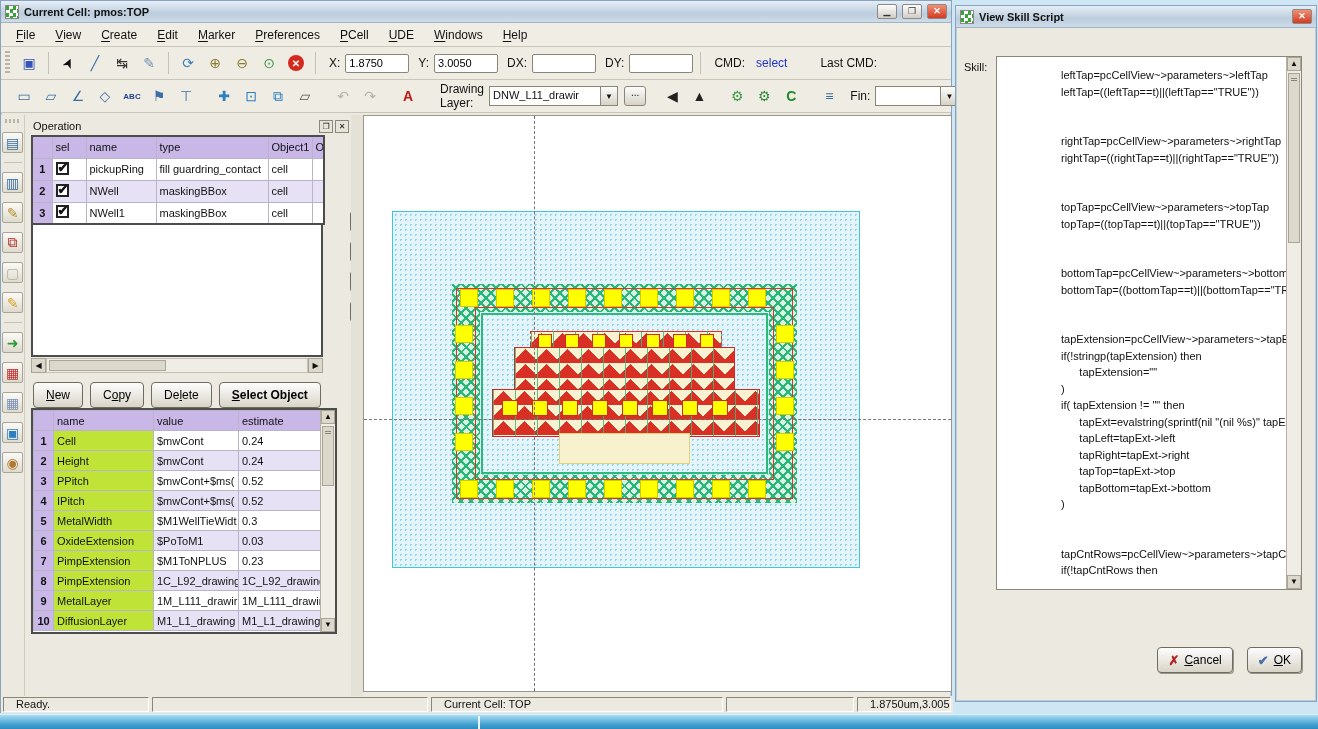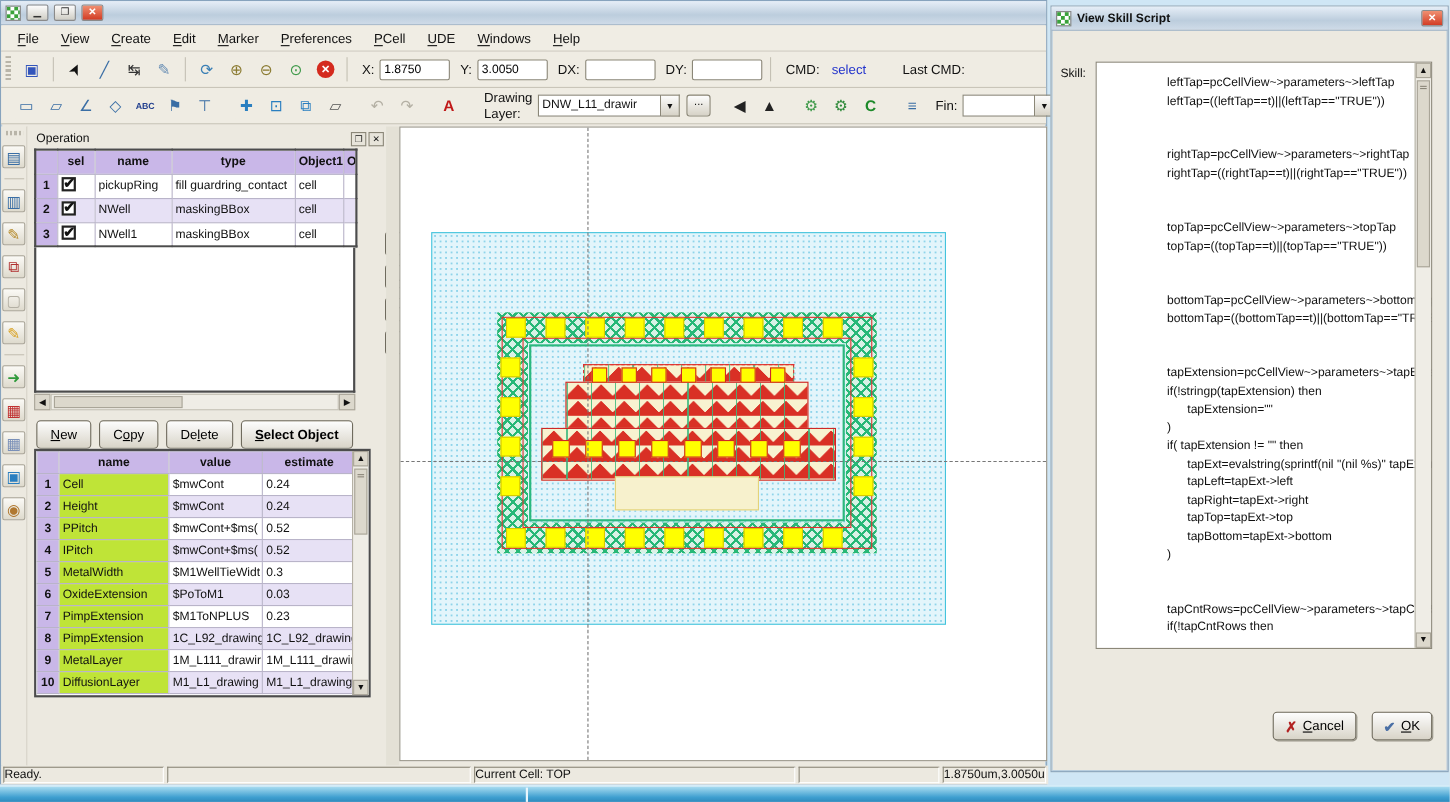--- a/index.html
+++ b/index.html
@@ -53,21 +53,21 @@
   
   #left-panel { position:absolute; left:24px; top:114px; width:326px; height:581px; background:#ece9e0; padding:2px 0 0 6px; }
   .panel-title { height:18px; display:flex; align-items:center; font-size:11px; padding:0 2px; }
   .panel-title .t { flex:1; }
   .panel-title .pbtn { width:14px; height:13px; border:1px solid #8b8778; background:#e7e4da; font-size:8px; line-height:11px;
                        text-align:center; margin-left:2px; }
   table { border-collapse:collapse; table-layout:fixed; background:#fff; }
   #op-table { width:292px; border:2px solid #4c4c4c; }
   #op-table th, #op-table td, #set-table th, #set-table td {
       border:1px solid #b9b4c9; font-size:11px; padding:2px 3px; overflow:hidden; white-space:nowrap; height:22px; }
-  #op-table th, #set-table th { background:#c9b7e8; font-weight:bold; text-align:center; }
+  #op-table th, #set-table th { background:#c9b7e8; font-weight:normal; text-align:left; }
   .rownum { background:#c9b7e8; font-weight:bold; text-align:center; }
   tr.alt td.data { background:#e7e1f5; }
   td.data { background:#fff; }
   .chk { width:13px; height:13px; border:2px solid #222; background:#fff; display:inline-block; position:relative; }
   .chk:after { content:"✔"; position:absolute; left:0px; top:-4px; font-size:13px; font-weight:bold; color:#111; }
   #op-body-space { width:292px; height:132px; border:2px solid #4c4c4c; border-top:none; background:#fff; }
 
   .hscroll { width:292px; height:15px; display:flex; align-items:stretch; margin-top:1px; }
   .hscroll .arrow { width:15px; background:#dcd8cc; border:1px solid #a9a598; font-size:8px; text-align:center; line-height:13px; }
   .hscroll .track { flex:1; background:#efede6; border:1px solid #c4c0b4; position:relative; }
@@ -120,21 +120,21 @@
                           conic-gradient(from 135deg at 50% 8%, #d93025 0 90deg, transparent 90deg);
          background-size:auto, 21px 15px; }
   #dev-top { position:absolute; left:166px; top:215px; width:192px; height:24px; border:1px dashed #e03131; }
   #dev-main { position:absolute; left:150px; top:231px; width:221px; height:86px; border:1px solid #cf2626; }
   #dev-wide { position:absolute; left:128px; top:273px; width:268px; height:48px; border:1px solid #cf2626; }
   #poly-ext { position:absolute; left:195px; top:317px; width:131px; height:31px; background:#f7f1cd; border:1px solid #e3d37a; }
   .dsq { position:absolute; background:#ffff00; border:1px solid #cf2626; }
 
   
   #statusbar { position:absolute; left:0; top:695px; width:952px; height:17px; background:#ece9e0; display:flex; gap:3px; padding:1px 2px; }
-  .sseg { border:1px solid; border-color:#8b8778 #fff #fff #8b8778; font-size:11px; padding:0 0; line-height:13px;
+  .sseg { border:1px solid; border-color:#8b8778 #fff #fff #8b8778; font-size:11px; padding:0 12px; line-height:13px;
           overflow:hidden; white-space:nowrap; }
 
   
   #skill-window { left:955px; top:5px; width:362px; height:697px; }
   #skill-label { position:absolute; left:8px; top:55px; font-size:11px; }
   #skill-text { position:absolute; left:40px; top:50px; width:306px; height:534px; background:#fff; border:1px solid #8b8778; overflow:hidden; }
   #skill-text pre { font-family:"Liberation Sans",sans-serif; font-size:11px; line-height:16.5px; padding:10px 20px 8px 64px; white-space:pre; }
   #skill-scroll { position:absolute; right:0; top:0; width:15px; height:100%; background:#efede6; border-left:1px solid #b5b1a5; }
   #skill-btns { position:absolute; right:14px; bottom:28px; display:flex; gap:14px; }
   .dlg-btn { height:26px; padding:0 10px; background:linear-gradient(#fdfdfd,#d8d4c8); border:1px solid #6f6b5e; border-radius:4px;
@@ -145,20 +145,21 @@
   #taskbar { position:absolute; left:0; top:714px; width:1318px; height:15px;
              background:linear-gradient(#aaddf1,#3f9fd0 70%,#2f8bbd); border-top:1px solid #d9f0fa; }
   #taskbar .tdiv { position:absolute; left:478px; top:1px; width:2px; height:13px; background:#e8f6fd; }
 </style>
 </head>
 <body>
 
 <div class="window" id="main-window" style="left:0;top:0;width:952px;height:713px;">
   <div class="titlebar">
     <span class="app-icon"></span>
+    <span class="title">Current Cell: pmos:TOP</span>
     <span class="winbtn">▁</span>
     <span class="winbtn">❐</span>
     <span class="winbtn close">✕</span>
   </div>
   <div class="menubar" id="menubar">
       <span class="menu-item"><u>F</u>ile</span>
       <span class="menu-item"><u>V</u>iew</span>
       <span class="menu-item"><u>C</u>reate</span>
       <span class="menu-item"><u>E</u>dit</span>
       <span class="menu-item"><u>M</u>arker</span>

